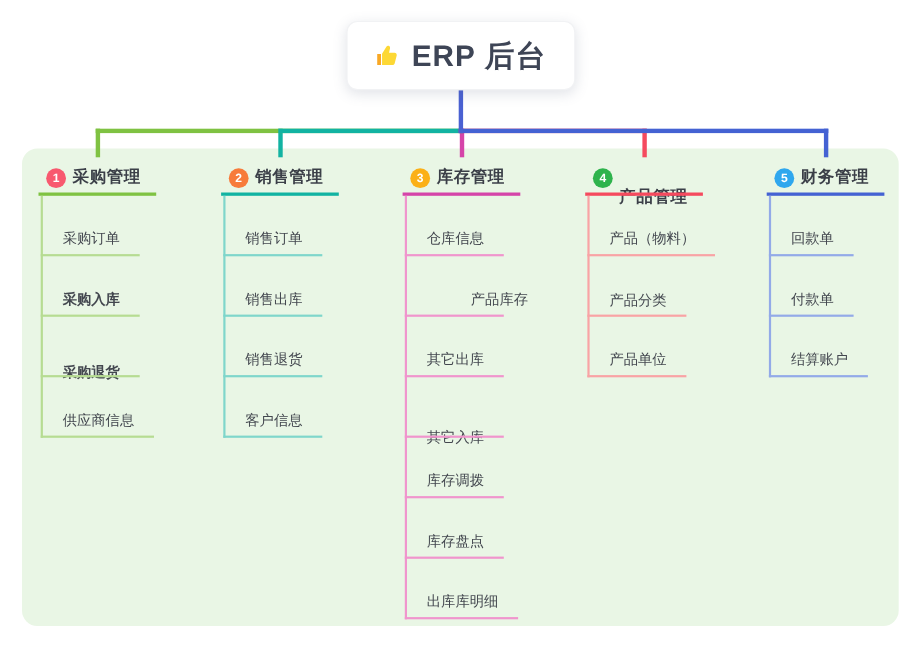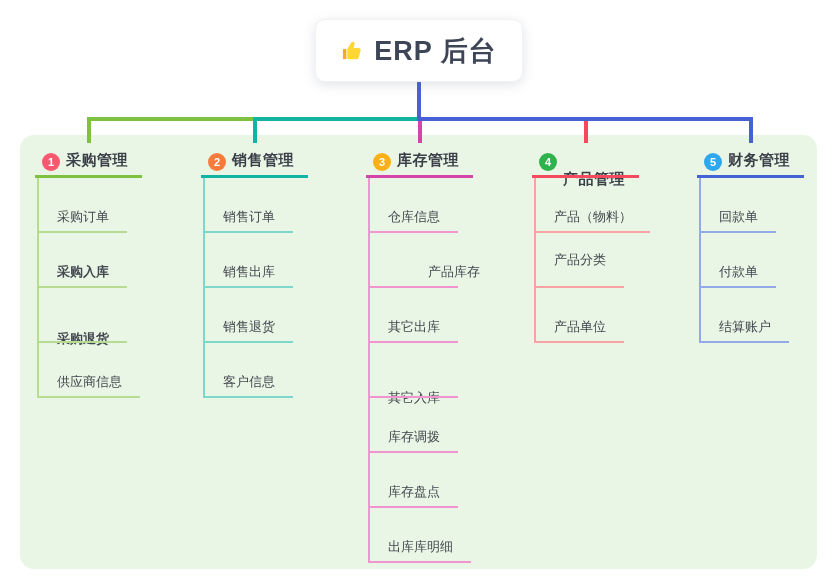--- a/index.html
+++ b/index.html
@@ -88,21 +88,21 @@
       <div class="leaf" style="left: 388px; top: 483px;">库存盘点</div>
       <div class="line" style="left: 368px; top: 506px; width: 90px; height: 2px; background: rgb(240, 149, 205);"></div>
       <div class="leaf" style="left: 388px; top: 538px;">出库库明细</div>
       <div class="line" style="left: 368px; top: 561px; width: 103px; height: 2px; background: rgb(240, 149, 205);"></div>
       <div class="badge" style="left: 539px; top: 153px; background: rgb(46, 179, 76);">4</div>
       <div class="branch-title" style="left: 563px; top: 158px; margin-top: 12px;">产品管理</div>
       <div class="line" style="left: 532px; top: 175px; width: 107px; height: 3px; background: rgb(245, 74, 94);"></div>
       <div class="line" style="left: 534px; top: 178px; width: 2px; height: 165px; background: rgb(249, 163, 165);"></div>
       <div class="leaf" style="left: 554px; top: 208px;">产品（物料）</div>
       <div class="line" style="left: 534px; top: 231px; width: 116px; height: 2px; background: rgb(249, 163, 165);"></div>
-      <div class="leaf" style="left: 554px; top: 251px; text-align: center;">产品分类</div>
+      <div class="leaf" style="left: 554px; top: 264px; text-align: center;">产品分类</div>
       <div class="line" style="left: 534px; top: 286px; width: 90px; height: 2px; background: rgb(249, 163, 165);"></div>
       <div class="leaf" style="left: 554px; top: 318px;">产品单位</div>
       <div class="line" style="left: 534px; top: 341px; width: 90px; height: 2px; background: rgb(249, 163, 165);"></div>
       <div class="badge" style="left: 704px; top: 153px; background: rgb(47, 167, 238);">5</div>
       <div class="branch-title" style="left: 728px; top: 151px;">财务管理</div>
       <div class="line" style="left: 697px; top: 175px; width: 107px; height: 3px; background: rgb(68, 98, 211);"></div>
       <div class="line" style="left: 699px; top: 178px; width: 2px; height: 165px; background: rgb(147, 170, 232);"></div>
       <div class="leaf" style="left: 719px; top: 208px;">回款单</div>
       <div class="line" style="left: 699px; top: 231px; width: 77px; height: 2px; background: rgb(147, 170, 232);"></div>
       <div class="leaf" style="left: 719px; top: 263px;">付款单</div>

